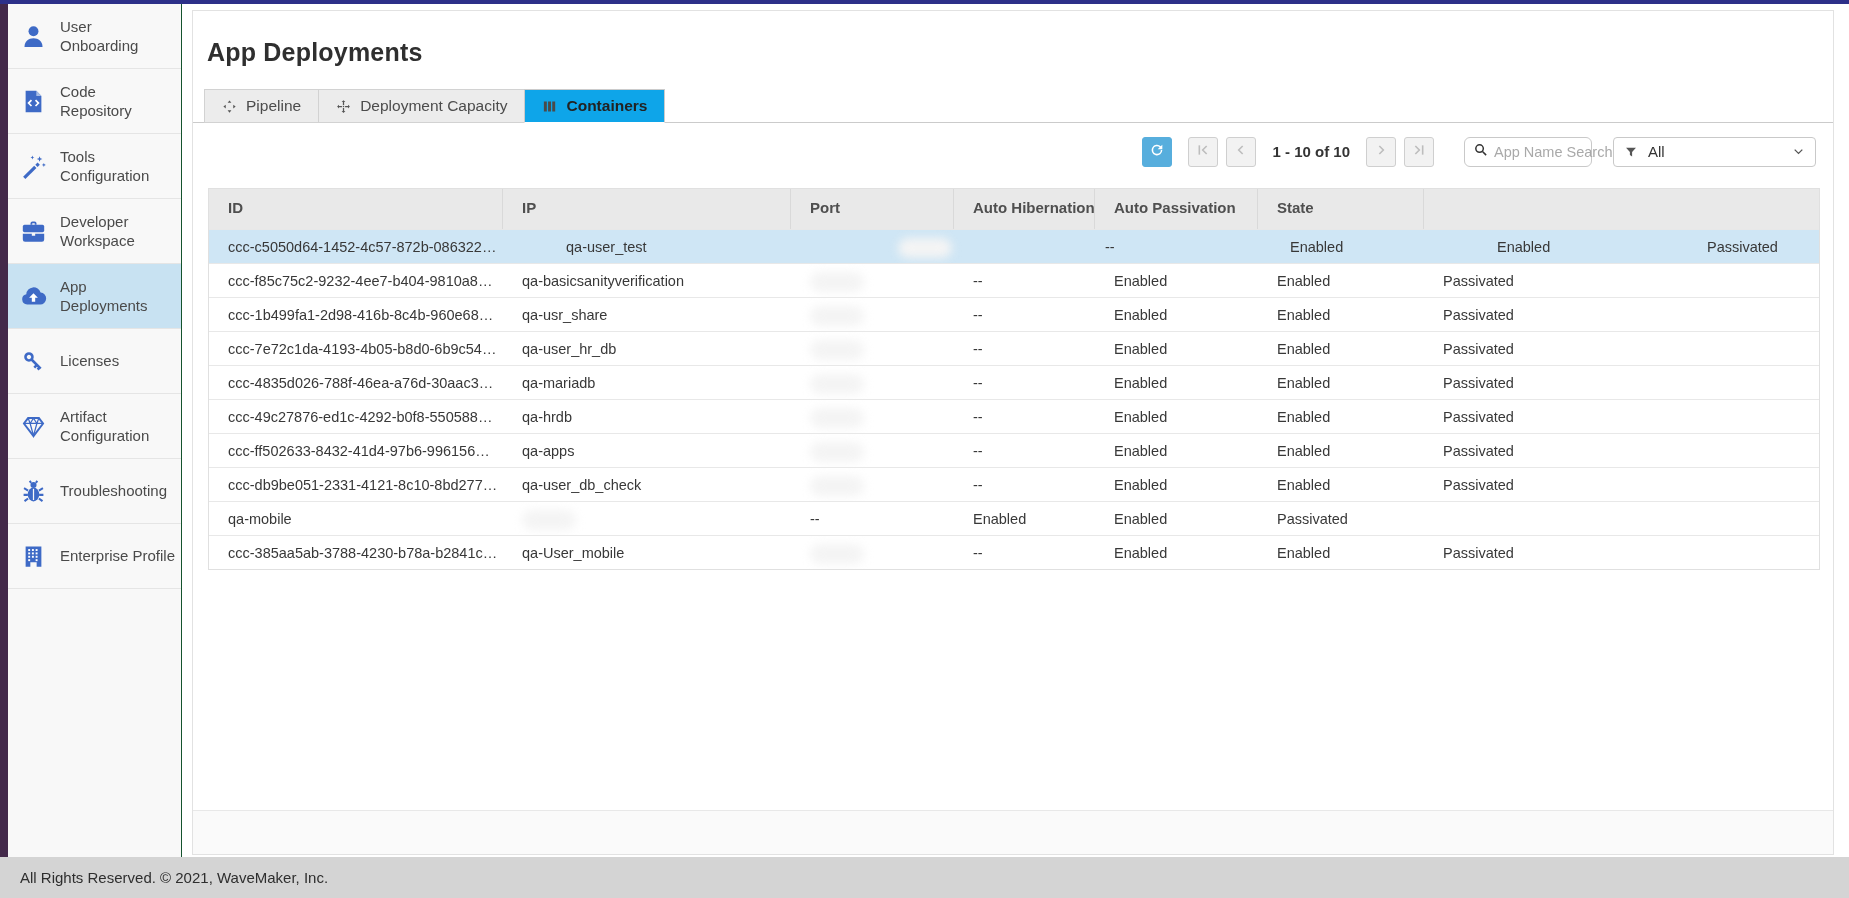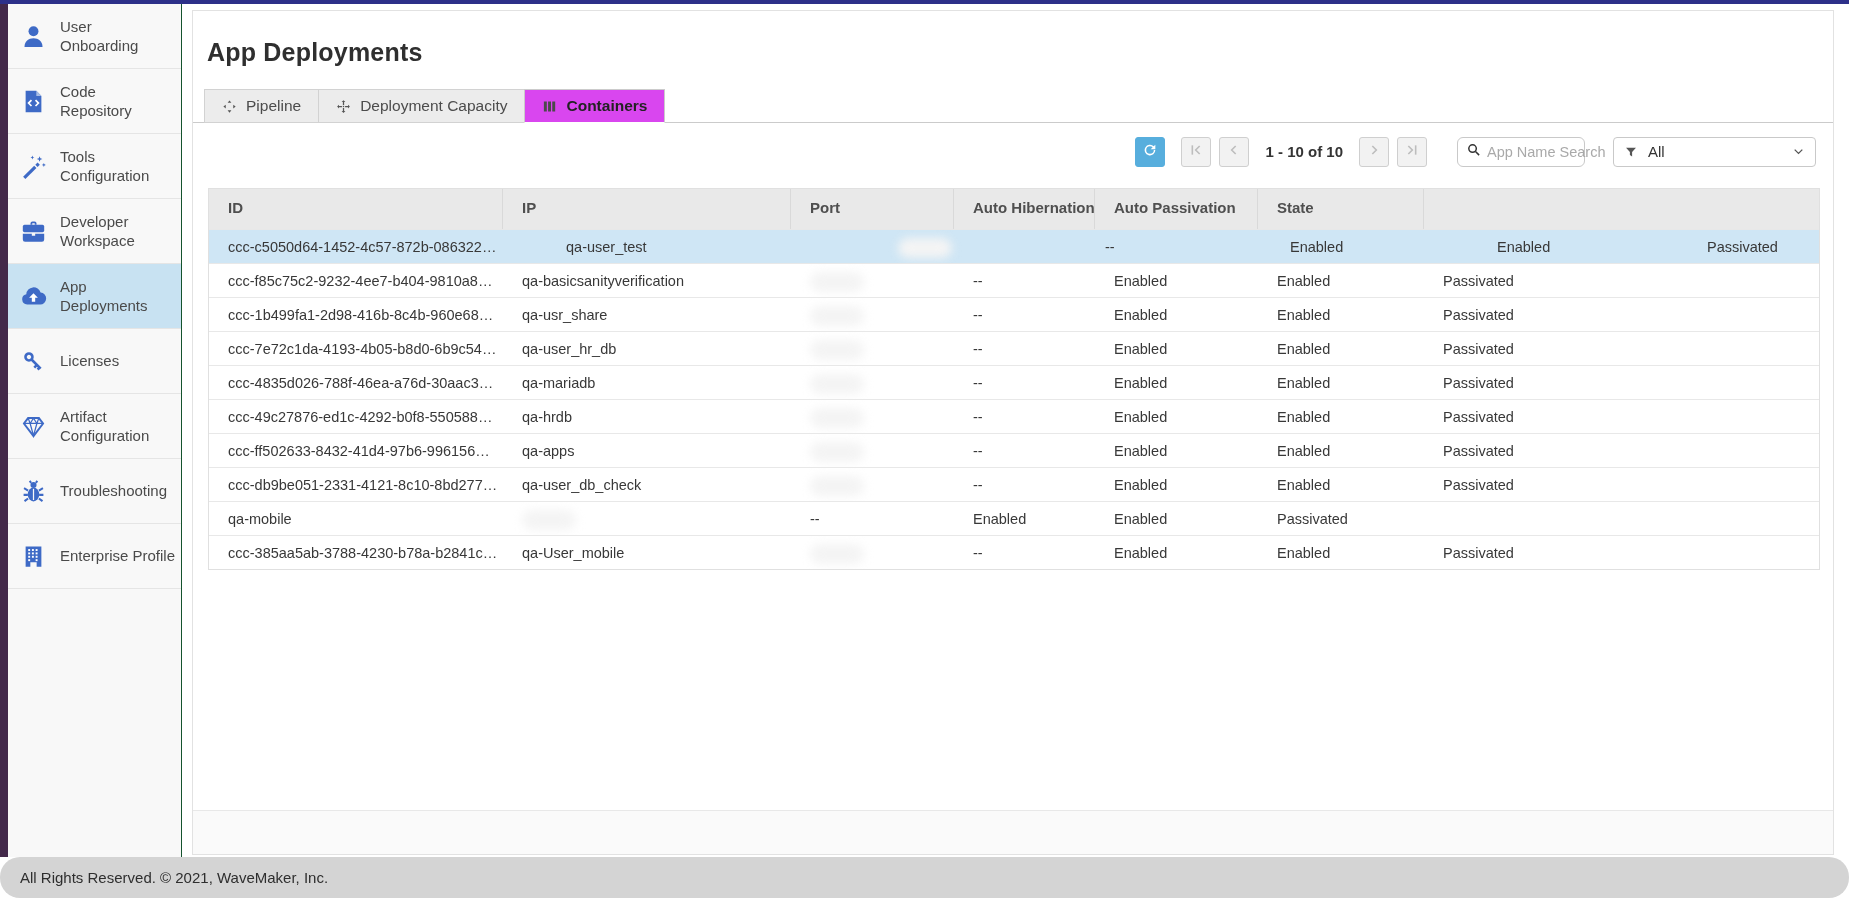--- a/index.html
+++ b/index.html
@@ -16,57 +16,57 @@
   .side-icon { width:28px; height:28px; flex:none; margin-right:13px; display:flex; align-items:center; justify-content:center; }
   .side-icon svg { width:27px; height:27px; }
   .side-label { font-size:15px; color:#4a4a4a; line-height:1.28; white-space:pre-line; }
 
   
   .card { position:absolute; left:192px; top:10px; width:1642px; bottom:43px; background:#fff; border:1px solid #e2e2e2; }
   .page-title { font-size:25px; font-weight:600; color:#2f2f2f; margin:27px 0 0 14px; letter-spacing:.2px; }
 
   .tab-bar { margin-top:22px; padding-left:11px; border-bottom:1px solid #cbcbcb; display:flex; align-items:flex-end; }
   .tab { display:flex; align-items:center; height:34px; padding:0 17px; background:#ececec; border:1px solid #d2d2d2; margin-bottom:-1px; margin-right:-1px; font-size:15.5px; color:#4c4c4c; cursor:pointer; }
-  .tab.active { background:#d946ef; border-color:#cbcbcb; border-bottom:1px solid #fff; font-weight:bold; color:#222;text-align:right; }
+  .tab.active { background:#0ea5e9; border-color:#cbcbcb; border-bottom:1px solid #fff; font-weight:bold; color:#222;text-align:right; }
   .tab-icon { margin-right:9px; display:flex; }
   .tab-icon svg { width:15px; height:15px; }
 
   
   .toolbar { margin-top:13px; padding-right:17px; display:flex; justify-content:flex-end; align-items:center; height:31px; }
   .btn { width:30px; height:30px; border:1px solid #cfcfcf; border-radius:3px; background:#f2f2f2; display:flex; align-items:center; justify-content:center; cursor:pointer; }
   .btn svg { width:16px; height:16px; }
   .btn.refresh { background:#57aedd; border-color:#57aedd; margin-right:16px; }
   .pg-group { display:flex; align-items:center; gap:8px; }
   .range-text { font-size:15px; font-weight:700; color:#343434; margin:0 8px; }
   .search-box { display:flex; align-items:center; width:128px; height:30px; border:1px solid #c9c9c9; border-radius:6px; background:#fff; margin-left:30px; padding:0 8px; }
   .search-box svg { width:15px; height:15px; flex:none; margin-right:6px; }
   .search-box input { border:none; outline:none; width:118px; font-size:14.5px; color:#333; font-family:inherit; background:transparent; }
   .search-box input::placeholder { color:#a9a9a9; }
-  .filter-select { display:flex; align-items:center; width:203px; height:30px; border:1px solid #c9c9c9; border-radius:4px; background:#fff; margin-left:28px; padding:0 10px; cursor:pointer; }
+  .filter-select { display:flex; align-items:center; width:203px; height:30px; border:1px solid #c9c9c9; border-radius:4px; background:#fff; margin-left:21px; padding:0 10px; cursor:pointer; }
   .filter-select .fsvg { width:14px; height:14px; margin-right:10px; }
   .filter-label { font-size:15px; color:#333; flex:1; }
   .filter-select .csvg { width:13px; height:13px; }
 
   
   .table { margin:21px 13px 0 15px; border:1px solid #e0e0e0; }
   .grid-header { display:grid; grid-template-columns:294px 288px 163px 141px 163px 166px 228px 1fr; background:#e9e9e9; height:40px; }
   .th { font-size:15px; font-weight:bold; color:#4f4f4f; line-height:38px; padding-left:19px; border-right:1px solid #d9d9d9; overflow:hidden; white-space:nowrap; }
   .th:last-child { border-right:none; }
   .trow { display:grid; grid-template-columns:294px 288px 163px 141px 163px 166px 228px 1fr; height:34px; background:#fff; border-top:1px solid #e8e8e8; cursor:pointer; }
   .trow.selected { background:#cfe6f5;gap:44px; }
   .td { font-size:14.5px; color:#383838; line-height:34px; padding-left:19px; overflow:hidden; white-space:nowrap; }
   .blur-blob { display:inline-block; width:54px; height:20px; border-radius:10px; background:#f4f4f4; filter:blur(5px); vertical-align:middle; }
   .td.actions { display:flex; align-items:center; gap:13px; padding-left:12px; }
   .action-btn { border:none; background:transparent; padding:0; display:flex; align-items:center; cursor:pointer; }
   .action-btn svg { width:17px; height:17px; }
 
   .card-bottom-strip { position:absolute; left:0; right:0; bottom:0; height:44px; background:#fafafa; border-top:1px solid #e8e8e8; }
 
   
-  .footer { position:absolute; left:0; bottom:0; width:1849px; height:41px; background:#d4d4d4; display:flex; align-items:center; padding-left:20px;border-radius:20px; }
+  .footer { position:absolute; left:0; bottom:0; width:1849px; height:41px; background:#d4d4d4; display:flex; align-items:center; padding-left:20px; }
   .footer-text { font-size:15px; color:#2e2e2e; }
 </style>
 </head>
 <body>
 
 <div class="top-line"></div>
 
 <nav class="sidebar">
   <div class="side-strip"></div>
   <div class="side-list" id="sidebar-list">

